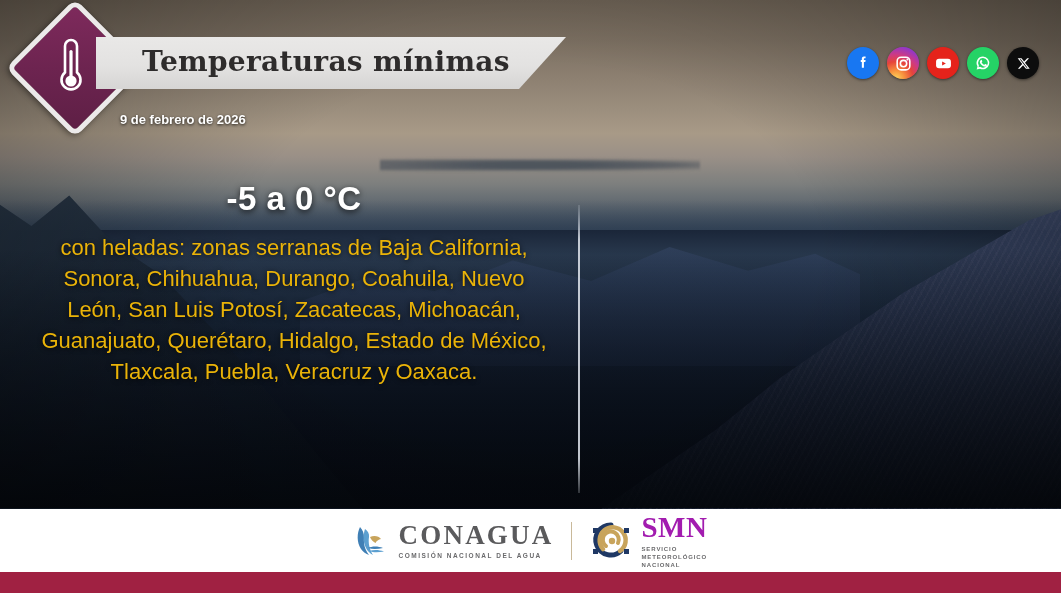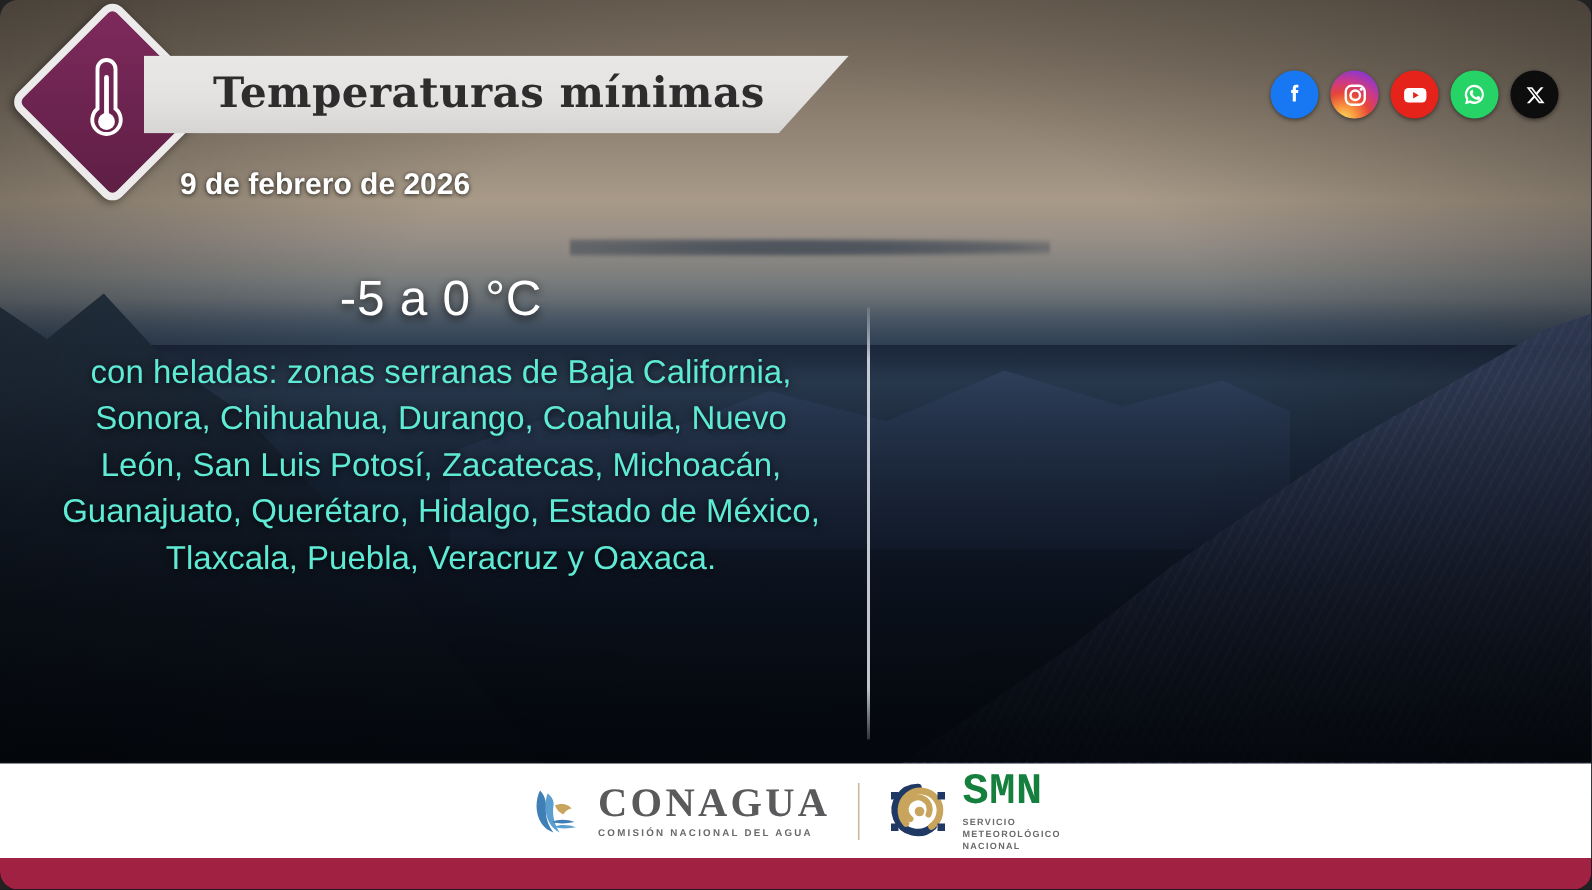--- a/index.html
+++ b/index.html
@@ -7,21 +7,20 @@
     padding: 0;
     background: #222;
   }
   #infographic {
     position: relative;
     width: 1061px;
     height: 593px;
     overflow: hidden;
     font-family: "Liberation Sans", sans-serif;
     background: #0a1020;
-    border-radius: 12px;
   }
 
   
   .bg-layer { position: absolute; inset: 0; }
 
   .bg-sky {
     position: absolute;
     left: 0; right: 0; top: 0; height: 230px;
     background:
       linear-gradient(180deg,
@@ -136,21 +135,21 @@
     font-size: 28px;
     color: #2e2c2c;
     letter-spacing: 0.3px;
     white-space: nowrap;
   }
   .date-text {
     position: absolute;
     left: 120px; top: 112px;
     font-family: "Liberation Sans", sans-serif;
     font-weight: bold;
-    font-size: 20px;
+    font-size: 13px;
     color: #ffffff;
     text-shadow: 0 1px 3px rgba(0,0,0,0.8);
     white-space: nowrap;
   }
 
   
   .social-row {
     position: absolute;
     right: 22px; top: 47px;
     display: flex;
@@ -174,31 +173,31 @@
     position: absolute;
     top: 180px;
     text-align: center;
     color: #ffffff;
   }
   .col-left  { left: 34px;  width: 520px; }
   .col-right { left: 604px; width: 430px; }
 
   .range {
     font-family: "Liberation Sans", sans-serif;
-    font-weight: normal;
+    font-weight: bold;
     font-size: 33px;
     letter-spacing: 0.5px;
     margin: 0 0 14px 0;
     text-shadow: 0 2px 6px rgba(0,0,0,0.75);
   }
   .zones {
     font-family: "Liberation Sans", sans-serif;
     font-size: 22px;
     line-height: 31px;
-    color: #5eead4;
+    color: #eab308;
     text-shadow: 0 1px 5px rgba(0,0,0,0.75);
     margin: 0;
     padding: 0 6px;
   }
 
   .divider {
     position: absolute;
     left: 578px; top: 205px;
     width: 2px; height: 288px;
     background: linear-gradient(180deg, rgba(225,230,238,0.15) 0%, rgba(225,230,238,0.85) 12%, rgba(225,230,238,0.85) 88%, rgba(225,230,238,0.2) 100%);
@@ -230,25 +229,25 @@
   }
   .conagua-sub {
     font-family: "Liberation Sans", sans-serif;
     font-size: 6.5px;
     font-weight: bold;
     letter-spacing: 1.5px;
     color: #6a6a6c;
     margin-top: 3px;
   }
   .smn-word {
-    font-family: Liberation Mono, monospace;
+    font-family: Liberation Serif, serif;
     font-size: 29px;
     font-weight: bold;
     letter-spacing: 0.5px;
-    color: #15803d;
+    color: #a21caf;
     line-height: 1;
   }
   .smn-sub {
     font-family: "Liberation Sans", sans-serif;
     font-size: 6px;
     font-weight: bold;
     letter-spacing: 0.9px;
     color: #6a6a6c;
     line-height: 8px;
     margin-top: 3px;

